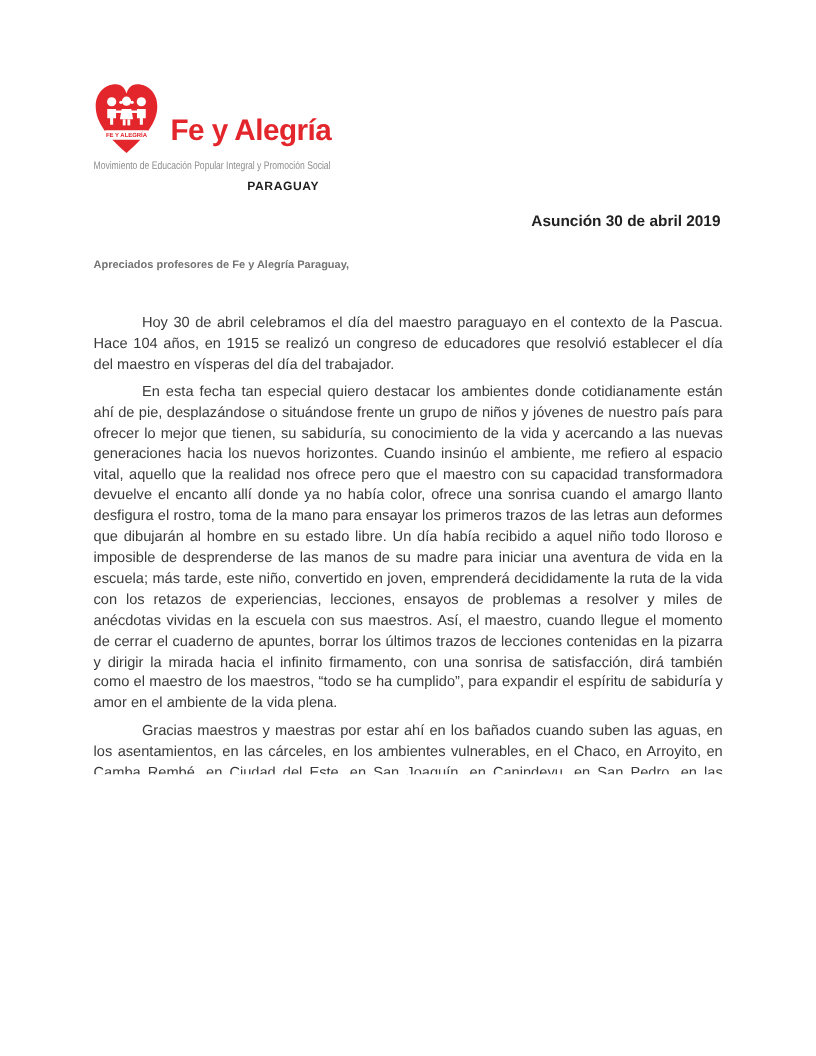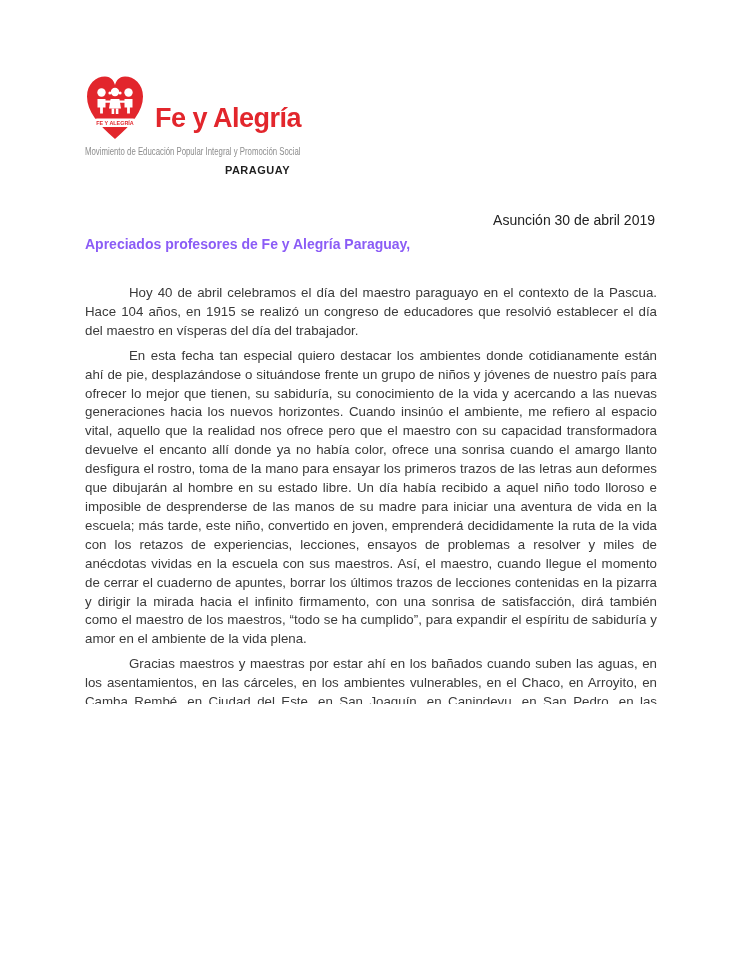--- a/index.html
+++ b/index.html
@@ -23,25 +23,25 @@
     margin-top:1px;
     font-size:10px;color:#8d8d8d;
     white-space:nowrap;
     transform:scaleX(0.78);transform-origin:left center;
   }
   .country-row{width:205px;text-align:right;margin-top:3px;}
   .country{font-size:11px;font-weight:bold;color:#1f1f1f;letter-spacing:0.5px;}
   
   .date{
     position:absolute;top:192px;right:87px;
-    font-size:14px;font-weight:normal;color:#222;margin-top:20px;
+    font-size:14px;font-weight:bold;color:#222;
   }
   .salutation{
     position:absolute;left:85px;top:236px;
-    font-size:14px;font-weight:bold;color:#8b5cf6;
+    font-size:10px;font-weight:bold;color:#737373;
   }
   .body-text{
     position:absolute;left:85px;top:284px;width:572px;
     font-size:13.3px;line-height:18.9px;text-align:justify;color:#3a3a3a;
   }
   .body-text p{margin:0 0 6px 0;text-indent:44px;}
   .signature{
     position:absolute;right:87px;top:814px;
     text-align:right;font-size:13.3px;line-height:18px;color:#3a3a3a;
   }
@@ -83,21 +83,21 @@
     <div class="country-row">
       <span class="country">PARAGUAY</span>
     </div>
   </header>
 
   <div class="date">Asunción 30 de abril 2019</div>
 
   <div class="salutation">Apreciados profesores de Fe y Alegría Paraguay,</div>
 
   <div class="body-text">
-    <p>Hoy 40 de abril celebramos el día del maestro paraguayo en el contexto de la Pascua. Hace 104 años, en 1915 se realizó un congreso de educadores que resolvió establecer el día del maestro en vísperas del día del trabajador.</p>
+    <p>Hoy 30 de abril celebramos el día del maestro paraguayo en el contexto de la Pascua. Hace 104 años, en 1915 se realizó un congreso de educadores que resolvió establecer el día del maestro en vísperas del día del trabajador.</p>
     <p>En esta fecha tan especial quiero destacar los ambientes donde cotidianamente están ahí de pie, desplazándose o situándose frente un grupo de niños y jóvenes de nuestro país para ofrecer lo mejor que tienen, su sabiduría, su conocimiento de la vida y acercando a las nuevas generaciones hacia los nuevos horizontes. Cuando insinúo el ambiente, me refiero al espacio vital, aquello que la realidad nos ofrece pero que el maestro con su capacidad transformadora devuelve el encanto allí donde ya no había color, ofrece una sonrisa cuando el amargo llanto desfigura el rostro, toma de la mano para ensayar los primeros trazos de las letras aun deformes que dibujarán al hombre en su estado libre. Un día había recibido a aquel niño todo lloroso e imposible de desprenderse de las manos de su madre para iniciar una aventura de vida en la escuela; más tarde, este niño, convertido en joven, emprenderá decididamente la ruta de la vida con los retazos de experiencias, lecciones, ensayos de problemas a resolver y miles de anécdotas vividas en la escuela con sus maestros. Así, el maestro, cuando llegue el momento de cerrar el cuaderno de apuntes, borrar los últimos trazos de lecciones contenidas en la pizarra y dirigir la mirada hacia el infinito firmamento, con una sonrisa de satisfacción, dirá también como el maestro de los maestros, “todo se ha cumplido”, para expandir el espíritu de sabiduría y amor en el ambiente de la vida plena.</p>
     <p>Gracias maestros y maestras por estar ahí en los bañados cuando suben las aguas, en los asentamientos, en las cárceles, en los ambientes vulnerables, en el Chaco, en Arroyito, en Camba Rembé, en Ciudad del Este, en San Joaquín, en Canindeyu, en San Pedro, en las periferias de los barrios del Departamento Central, en San Francisco, en las aldeas indígenas de Itapúa, en los barrancos, en los albergues provisorios, en el campo, en las chacras, en la oficina nacional, quizás yendo o viniendo de alguna oficina de la supervisión más cercana a su escuela, en los campamentos de aulas provisorias, acompañando a los barrios relocalizados, allí donde no llega la señal del teléfono o de internet.</p>
     <p>En nombre de todos los directivos de Fe y Alegría Paraguay iniciar, ¡Maestro y maestra, gratitud en su día!</p>
   </div>
 
   <div class="signature">
     <div class="sig-name">P. Ricardo JACQUET sj</div>
     <div class="sig-title">Director Social</div>
     <div class="sig-org">Fe y Alegría Francisco</div>
   </div>

